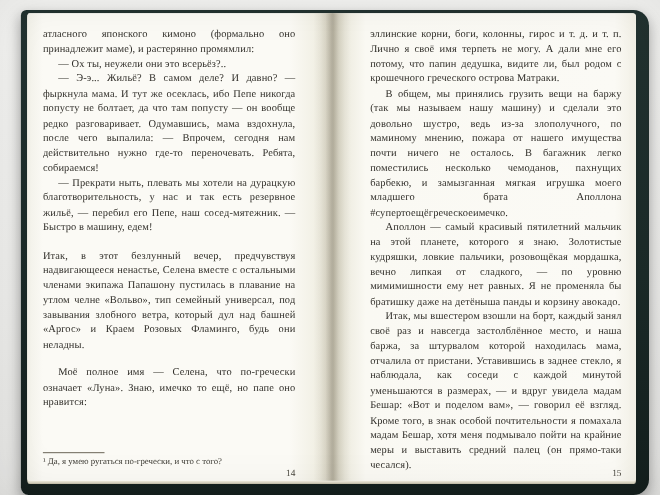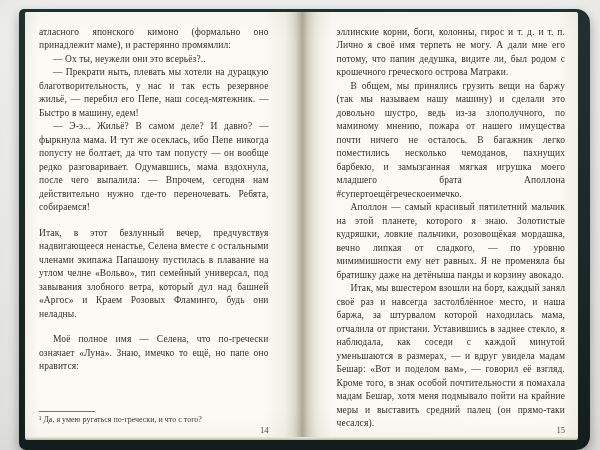--- a/index.html
+++ b/index.html
@@ -97,22 +97,22 @@
 <div class="scene">
 
   <div class="cover"></div>
 
   <div class="pages">
 
     <div class="page left">
       <div class="page-text">
         <p class="no-indent">атласного японского кимоно (формально оно принадлежит маме), и растерянно промямлил:</p>
         <p>— Ох ты, неужели они это всерьёз?..</p>
+        <p>— Э-э... Жильё? В самом деле? И давно? — фыркнула мама. И тут же осеклась, ибо Пепе никогда попусту не болтает, да что там попусту — он вообще редко разговаривает. Одумавшись, мама вздохнула, после чего выпалила: — Впрочем, сегодня нам действительно нужно где-то переночевать. Ребята, собираемся!</p>
         <p>— Прекрати ныть, плевать мы хотели на дурацкую благотворительность, у нас и так есть резервное жильё, — перебил его Пепе, наш сосед-мятежник. — Быстро в машину, едем!</p>
-        <p>— Э-э... Жильё? В самом деле? И давно? — фыркнула мама. И тут же осеклась, ибо Пепе никогда попусту не болтает, да что там попусту — он вообще редко разговаривает. Одумавшись, мама вздохнула, после чего выпалила: — Впрочем, сегодня нам действительно нужно где-то переночевать. Ребята, собираемся!</p>
         <p class="italic">Итак, в этот безлунный вечер, предчувствуя надвигающееся ненастье, Селена вместе с остальными членами экипажа Папашону пустилась в плавание на утлом челне «Вольво», тип семейный универсал, под завывания злобного ветра, который дул над башней «Аргос» и Краем Розовых Фламинго, будь они неладны.</p>
         <p>Моё полное имя — Селена, что по-гречески означает «Луна». Знаю, имечко то ещё, но папе оно нравится:</p>
       </div>
       <div class="footnote">
         <div class="footnote-rule"></div>
         <div>¹  Да, я умею ругаться по-гречески, и что с того?</div>
       </div>
       <div class="page-number">14</div>
     </div>
 

